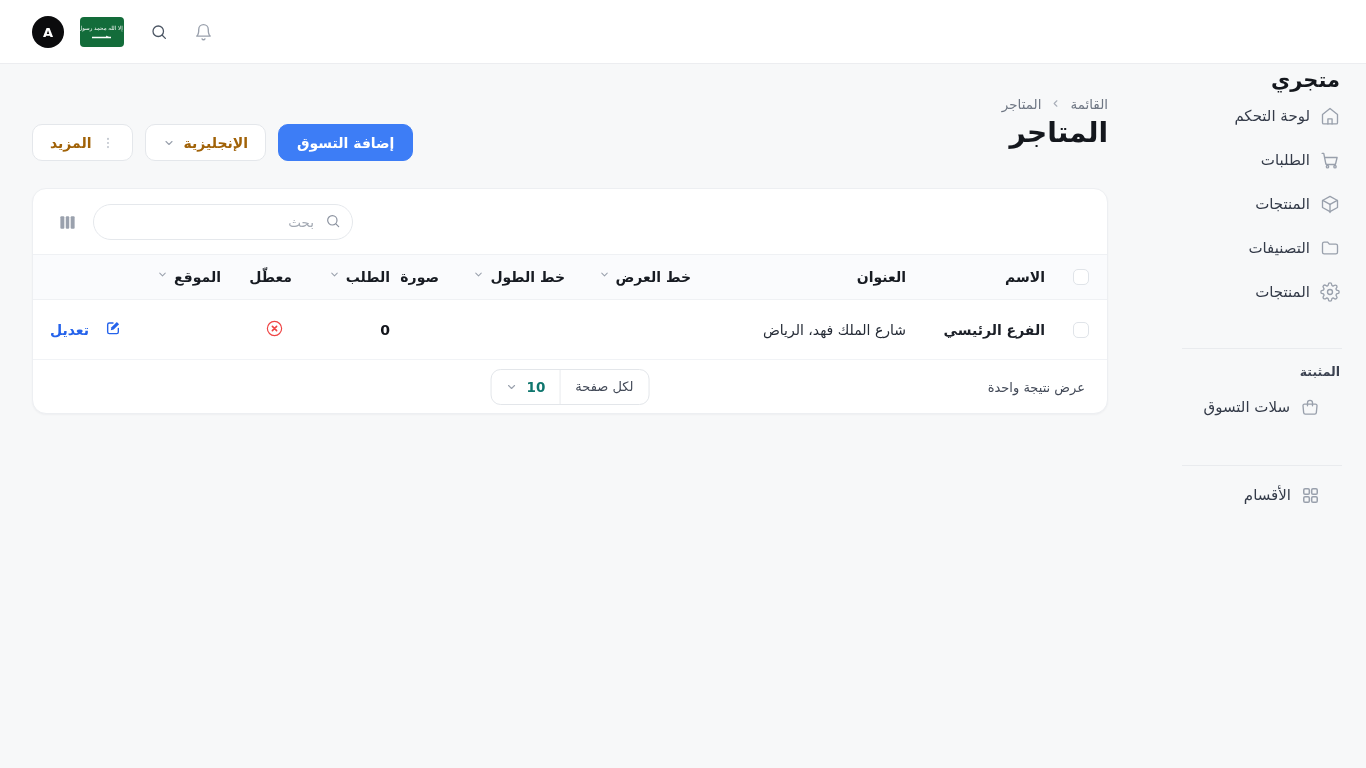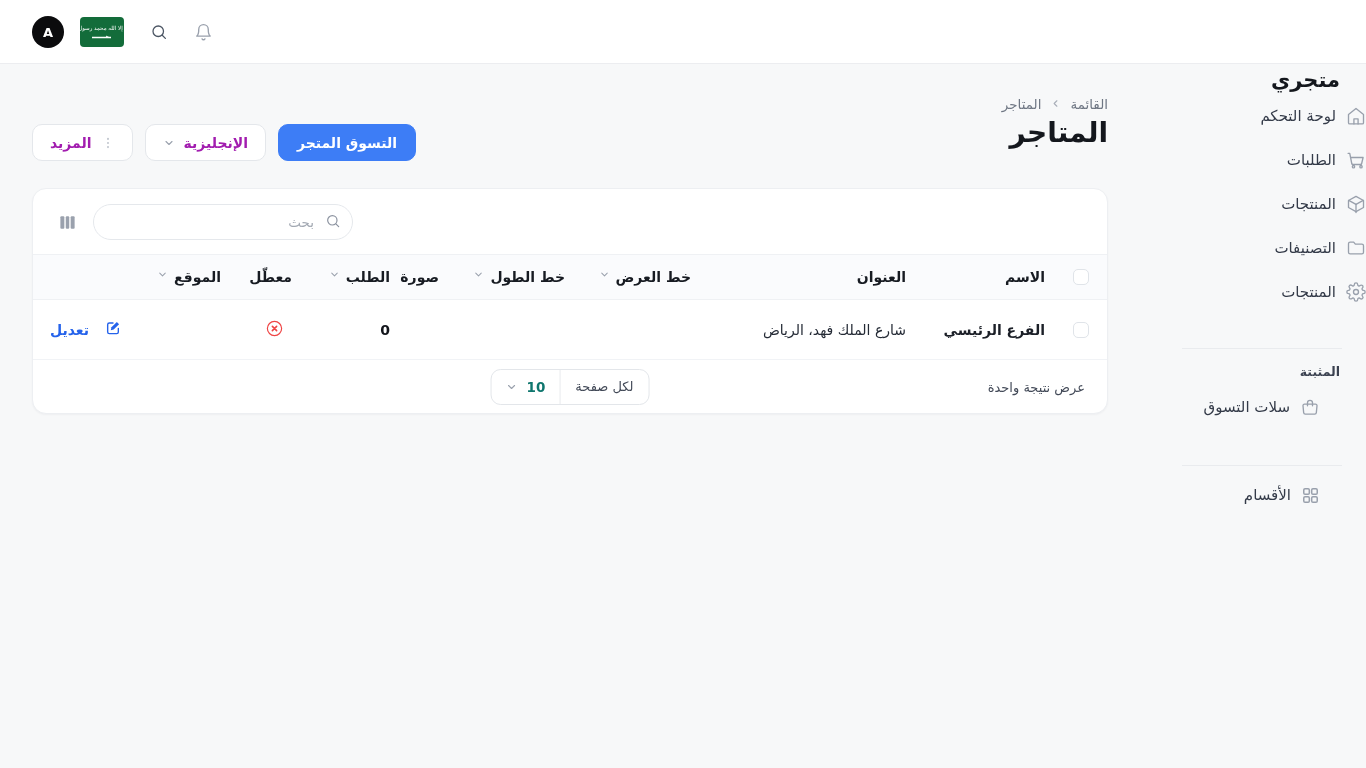--- a/index.html
+++ b/index.html
@@ -10,35 +10,35 @@
   
   .topbar { position:absolute; top:0; left:0; right:0; height:64px; background:#fff; border-bottom:1px solid #ecedf0; z-index:5; }
   .brand { position:absolute; right:26px; top:50%; transform:translateY(-50%); font-size:21px; font-weight:800; color:#14171d;margin-top:48px; }
   .topbar-left { position:absolute; left:32px; top:0; height:64px; display:flex; align-items:center; direction:ltr; }
   .avatar { width:32px; height:32px; border-radius:50%; background:#0b0b0d; color:#fff; display:flex; align-items:center; justify-content:center; font-size:13px; font-weight:700; cursor:pointer; }
   .flag { margin-left:16px; width:44px; height:30px; border-radius:4px; overflow:hidden; cursor:pointer; box-shadow:0 0 0 1px rgba(0,0,0,.05) inset; }
   .iconbtn { margin-left:26px; background:none; border:none; cursor:pointer; display:flex; align-items:center; }
 
   
   .sidebar { position:absolute; top:64px; right:0; width:200px; padding-top:30px; }
-  .side-item { height:44px; display:flex; align-items:center; gap:10px; font-size:15px; color:#343b49; cursor:pointer; }
+  .side-item { height:44px; display:flex; align-items:center; gap:10px; padding-right:26px; font-size:15px; color:#343b49; cursor:pointer; }
   .side-item .sicon { color:#99a0ac; display:flex; }
   .side-item.sub { padding-right:46px; }
   .side-divider { border-top:1px solid #e9ebee; margin:34px 24px 0 16px; }
   .side-divider.second { margin-top:36px; }
   .pinned-title { padding:15px 26px 2px 0; font-size:12.5px; font-weight:700; color:#3a4150; }
   .side-item.pinned { margin-top:4px; }
   .side-item.footer { margin-top:7px; }
 
   
   .breadcrumb { position:absolute; top:96px; right:258px; display:flex; align-items:center; gap:9px; font-size:13.5px; color:#6e7683; }
   .breadcrumb .crumb { cursor:pointer; }
   .page-title { position:absolute; top:116px; right:258px; font-size:28px; font-weight:800; color:#14171d; }
   .actions { position:absolute; top:124px; left:32px; display:flex; gap:12px; }
-  .btn { height:37px; border-radius:10px; display:flex; align-items:center; gap:9px; padding:0 17px; font-size:14px; font-weight:700; background:#fff; border:1px solid #e4e7eb; color:#a21caf; cursor:pointer; font-family:inherit; }
+  .btn { height:37px; border-radius:10px; display:flex; align-items:center; gap:9px; padding:0 17px; font-size:14px; font-weight:700; background:#fff; border:1px solid #e4e7eb; color:#a16207; cursor:pointer; font-family:inherit; }
   .btn-primary { background:#3d7df6; color:#fff; border:1px solid #3d7df6; padding:0 18px; }
   .btn .dim { color:#9aa1ad; display:flex; }
 
   
   .card { position:absolute; top:188px; left:32px; right:258px; height:226px; background:#fff; border:1px solid #edeff2; border-radius:14px; box-shadow:0 1px 2px rgba(16,24,40,.04); overflow:hidden; }
   .card-toolbar { position:relative; height:66px; border-bottom:1px solid #eff1f4; }
   .cols-btn { position:absolute; left:25px; top:24px; background:none; border:none; cursor:pointer; display:flex; }
   .searchwrap { position:absolute; left:60px; top:15px; width:260px; height:36px; }
   .searchwrap input { width:100%; height:100%; border:1px solid #e5e8ec; border-radius:18px; padding:0 38px 0 14px; font-size:13.5px; font-family:inherit; color:#1a1e26; outline:none; background:#fff; }
   .searchwrap input::placeholder { color:#a3a9b3; }
@@ -174,21 +174,21 @@
   <nav class="breadcrumb">
     <span class="crumb">القائمة</span>
     <span><svg width="11" height="11" viewBox="0 0 24 24" fill="none" stroke="#a8aeb8" stroke-width="2.4" stroke-linecap="round" stroke-linejoin="round">
           <path d="M15 18l-6-6 6-6"></path>
         </svg></span>
     <span class="crumb">المتاجر</span>
   </nav>
   <h1 class="page-title">المتاجر</h1>
 
   <div class="actions">
-    <button class="btn btn-primary">التسوق المتجر</button>
+    <button class="btn btn-primary">إضافة التسوق</button>
     <button class="btn">
       <span>الإنجليزية</span>
       <span class="dim">
           <svg width="12" height="12" viewBox="0 0 24 24" fill="none" stroke="currentColor" stroke-width="2.2" stroke-linecap="round" stroke-linejoin="round">
             <path d="M6 9l6 6 6-6"></path>
           </svg>
         </span>
     </button>
     <button class="btn">
       <span class="dim">

